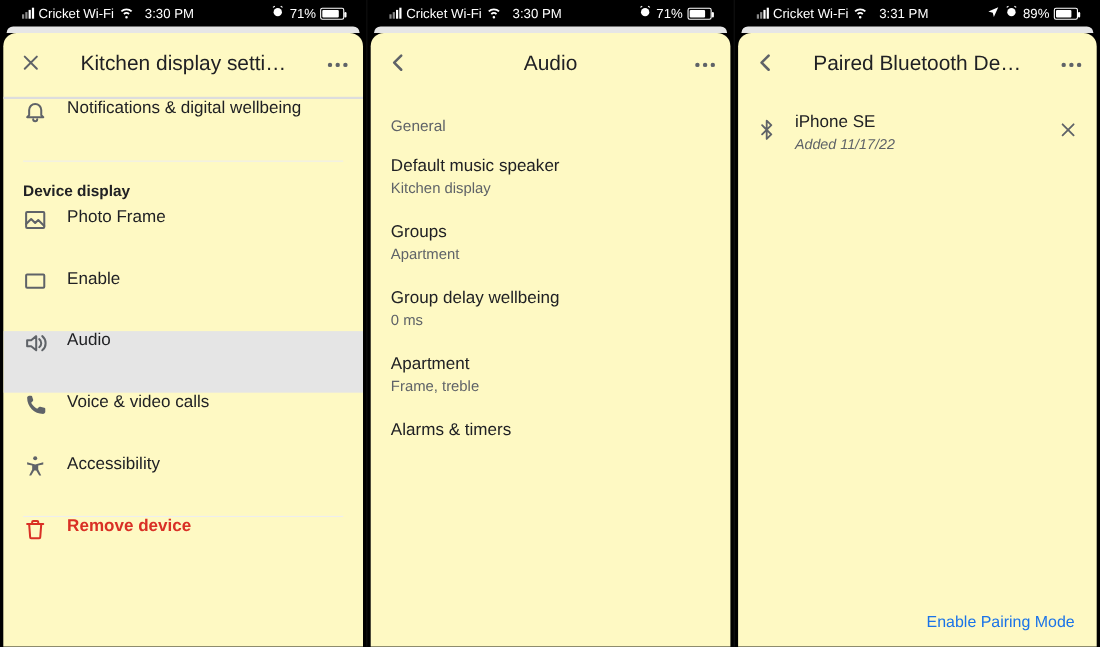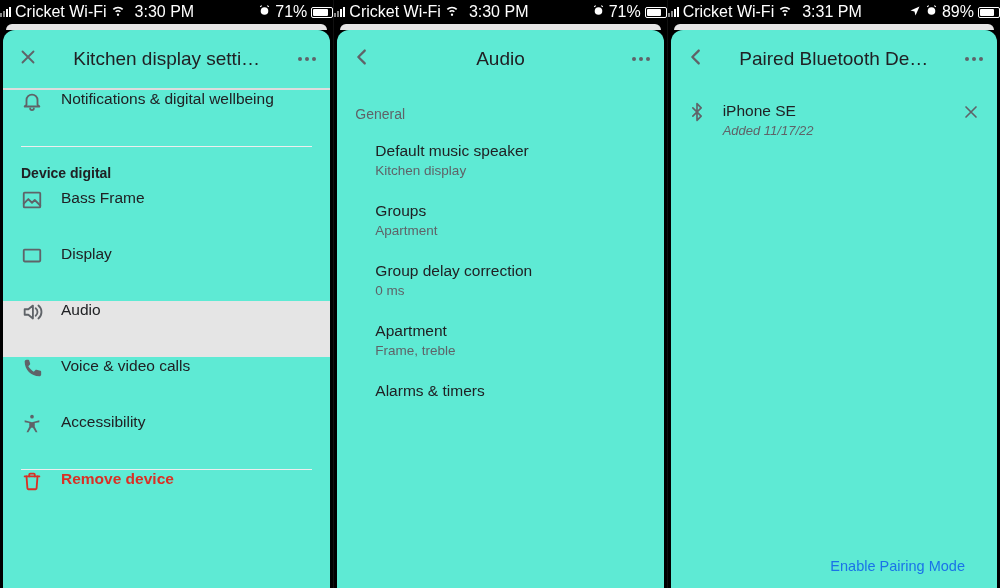--- a/index.html
+++ b/index.html
@@ -1,30 +1,30 @@
 <!DOCTYPE html>
 <html><head>
 <meta charset="utf-8">
 <style>
   * { box-sizing: border-box; margin: 0; padding: 0; }
   html, body { width: 1000px; height: 588px; font-family: -apple-system, "Helvetica Neue", Arial, sans-serif; background: #000; }
   .container { display: flex; width: 1000px; height: 588px; }
   .phone { width: 333.33px; height: 588px; background: #000; position: relative; }
   .phone + .phone { border-left: 1px solid #111; }
-  .status-bar { height: 24px; display: flex; align-items: center; justify-content: space-between; padding: 0 0; color: #fff; font-size: 16px; font-weight: 500; }
+  .status-bar { height: 24px; display: flex; align-items: center; justify-content: space-between; padding: 0 20px; color: #fff; font-size: 12px; font-weight: 500; }
   .sb-left { display: flex; align-items: center; gap: 4px; }
   .sb-right { display: flex; align-items: center; gap: 4px; }
   .sb-signal { display: inline-flex; align-items: flex-end; gap: 1px; }
   .sb-bar { width: 2px; background: #8a8a8a; }
   .sb-bar.on { background: #fff; }
   .sb-battery { width: 22px; height: 11px; border: 1px solid #fff; border-radius: 2px; position: relative; display:inline-block; }
   .sb-battery::after { content:""; position:absolute; right:-3px; top:3px; width:2px; height:5px; background:#fff; border-radius:1px; }
   .sb-fill { position:absolute; left:1px; top:1px; bottom:1px; background:#fff; border-radius:1px; }
   .card-peek { margin: 0 6px; height: 6px; background: #fff; border-radius: 10px 10px 0 0; opacity: .9; }
-  .card { margin: 0 3px; background: #5eead4; border-radius: 12px 12px 0 0; height: calc(588px - 24px - 6px); overflow: hidden; display:flex; flex-direction:column; }
+  .card { margin: 0 3px; background: #fef9c3; border-radius: 12px 12px 0 0; height: calc(588px - 24px - 6px); overflow: hidden; display:flex; flex-direction:column; }
   .header { display:flex; align-items:center; height:58px; padding: 0 14px; }
   .header .left { width: 30px; flex:0 0 30px; }
   .header .title { flex:1; text-align:center; font-size:19px; color:#202124; white-space:nowrap; overflow:hidden; text-overflow:ellipsis; padding: 0 6px; }
   .header .menu { width: 30px; flex:0 0 30px; display:flex; justify-content:flex-end; }
   .divider { height:1px; background:#e8e8e8; }
   .content { flex:1; overflow:hidden; }
   .row { display:flex; align-items:flex-start; padding: 0 18px; min-height: 56px; gap: 18px; }
   .row .icon { width: 22px; flex:0 0 22px; color:#5f6368; display:flex; align-items:center; justify-content:center; }
   .row .texts { flex:1; min-width:0; }
   .row .label { font-size:15.5px; color:#202124; }
@@ -33,27 +33,27 @@
   .row.danger .label { color:#d93025;font-weight:bold; }
   .row.danger .icon { color:#d93025; }
   .section-title { font-size:14px; font-weight:600; color:#202124; padding: 18px 18px 8px; }
   .section-title.gray { color:#5f6368; font-weight:500; }
   .thin-div { height:1px; background:#eee; margin: 0 18px; }
   .svg { width:22px; height:22px; fill:none; stroke:currentColor; stroke-width:2; stroke-linecap:round; stroke-linejoin:round; }
   .svg-fill { width:22px; height:22px; fill:currentColor; }
   .menu-dots { display:flex; gap:3px; }
   .menu-dots span { width:4px; height:4px; background:#5f6368; border-radius:50%; }
   .close-x svg, .back svg { width:22px; height:22px; stroke:#5f6368; }
-  .bt-row { display:flex; padding: 14px 16px; gap: 16px; }
+  .bt-row { display:flex; align-items:center; padding: 14px 16px; gap: 16px; }
   .bt-row .icon { color:#5f6368; }
   .bt-texts .label { font-size:15.5px; color:#202124; }
   .bt-texts .sub { font-size:13px; color:#5f6368; margin-top:3px;font-style:italic; }
   .remove-x { color:#5f6368; }
-  .footer-link { position:absolute; bottom:14px; right:32px; font-size:14.5px; color:#1a73e8; font-weight:500; }
-  .two-line { padding-top:12px; padding-bottom:12px;margin-left:20px; }
+  .footer-link { position:absolute; bottom:14px; right:20px; font-size:14.5px; color:#1a73e8; font-weight:500; }
+  .two-line { padding-top:12px; padding-bottom:12px; }
 </style>
 </head>
 <body>
 
 <div class="container">
 
   <div class="phone">
     <div class="status-bar">
       <div class="sb-left">
         <span class="sb-signal">
@@ -107,40 +107,40 @@
             <svg class="svg" viewBox="0 0 24 24">
                 <path d="M18 16v-5a6 6 0 10-12 0v5l-2 2h16l-2-2z"></path>
                 <path d="M10 20a2 2 0 004 0"></path>
               </svg>
           </span>
           <div class="texts">
               <div class="label">Notifications &amp; digital wellbeing</div>
             </div>
         </div>
         <div class="thin-div"></div>
-        <div class="section-title">Device digital</div>
+        <div class="section-title">Device display</div>
         <div class="row">
           <span class="icon">
             <svg class="svg" viewBox="0 0 24 24">
                 <rect x="3" y="4" width="18" height="16" rx="1"></rect>
                 <path d="M3 16l5-5 4 4 3-3 6 6"></path>
               </svg>
           </span>
           <div class="texts">
-              <div class="label">Bass Frame</div>
+              <div class="label">Photo Frame</div>
             </div>
         </div>
         <div class="row">
           <span class="icon">
             <svg class="svg" viewBox="0 0 24 24">
                 <rect x="3" y="5" width="18" height="13" rx="1"></rect>
               </svg>
           </span>
           <div class="texts">
-              <div class="label">Display</div>
+              <div class="label">Enable</div>
             </div>
         </div>
         <div class="row selected">
           <span class="icon">
             <svg class="svg" viewBox="0 0 24 24">
                 <path d="M4 9v6h4l5 4V5L8 9H4z"></path>
                 <path d="M16 8a5 5 0 010 8"></path>
                 <path d="M19 5a9 9 0 010 14"></path>
               </svg>
           </span>
@@ -238,21 +238,21 @@
           </div>
         </div>
         <div class="row two-line">
           <div class="texts">
             <div class="label">Groups</div>
             <div class="sub">Apartment</div>
           </div>
         </div>
         <div class="row two-line">
           <div class="texts">
-            <div class="label">Group delay correction</div>
+            <div class="label">Group delay wellbeing</div>
             <div class="sub">0 ms</div>
           </div>
         </div>
         <div class="row two-line">
           <div class="texts">
             <div class="label">Apartment</div>
             <div class="sub">Frame, treble</div>
           </div>
         </div>
         <div class="row two-line">

